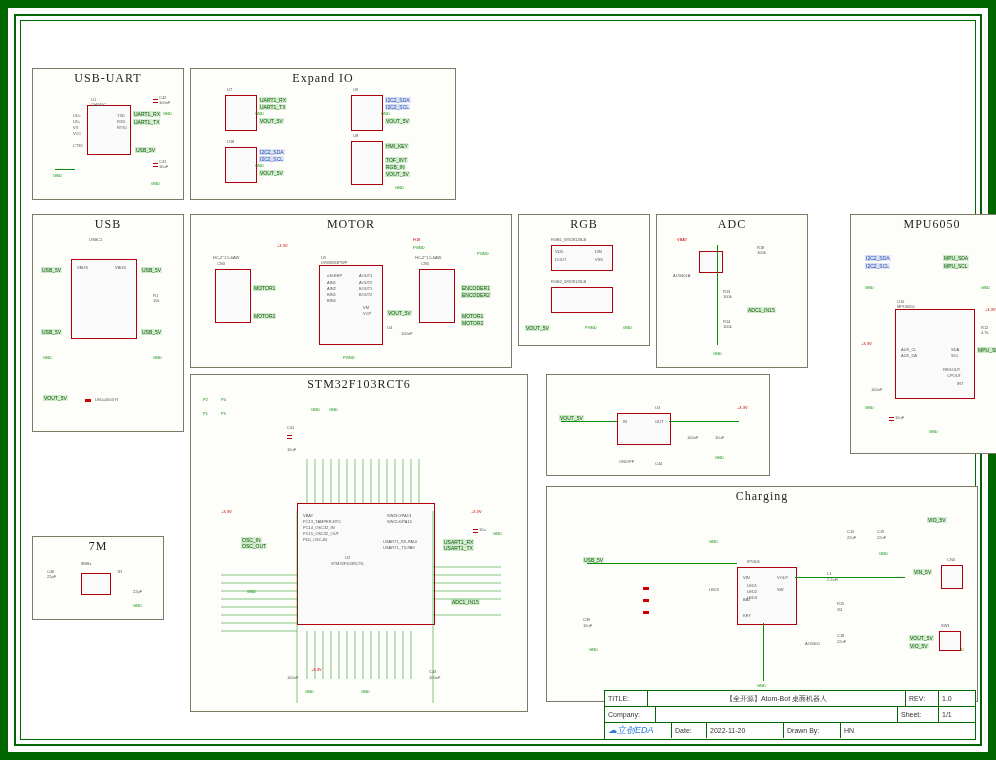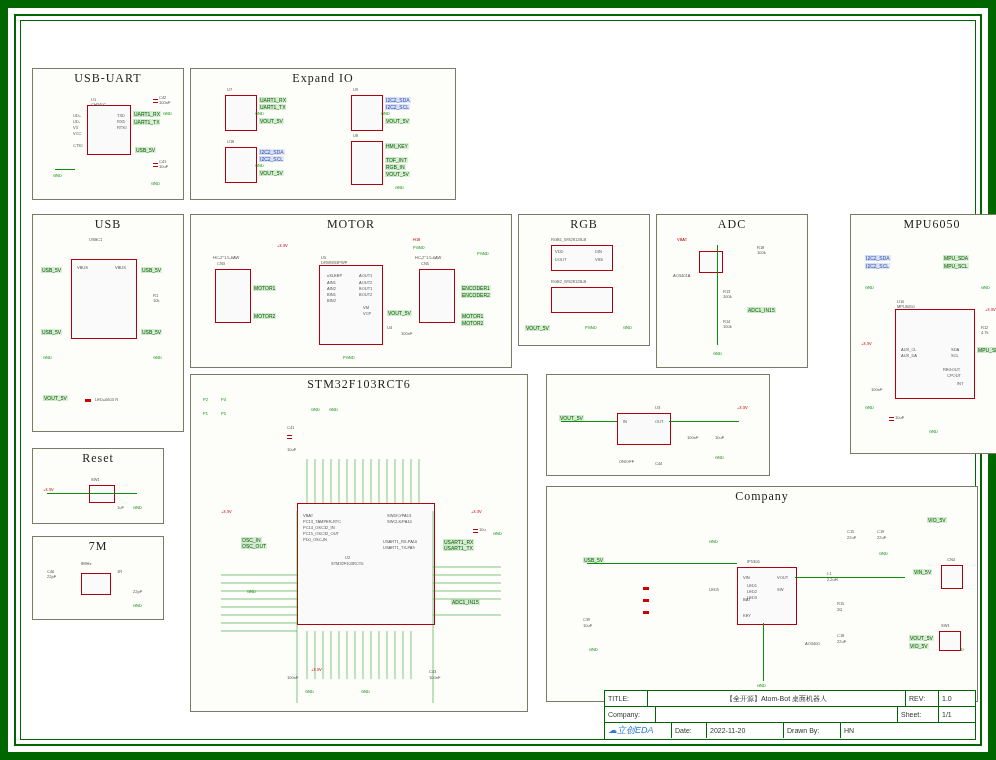--- a/index.html
+++ b/index.html
@@ -207,29 +207,20 @@
     <span class="tinytxt" style="left:100px;top:132px">SDA</span>
     <span class="tinytxt" style="left:100px;top:138px">SCL</span>
     <span class="tinytxt" style="left:92px;top:152px">REGOUT</span>
     <span class="tinytxt" style="left:96px;top:158px">CPOUT</span>
     <span class="tinytxt" style="left:106px;top:166px">INT</span>
     <span class="tinytxt" style="left:20px;top:172px">100nF</span>
     <div class="cap" style="left:38px;top:200px"></div>
     <span class="tinytxt" style="left:44px;top:200px">10uF</span>
   </div>
 
-  <div class="module" style="left:24px;top:440px;width:130px;height:74px">
-    <div class="title">Reset</div>
-    <span class="tinytxt" style="left:10px;top:38px;color:#c00">+3.3V</span>
-    <div class="chip" style="left:56px;top:36px;width:24px;height:16px"></div>
-    <span class="tinytxt" style="left:58px;top:28px">SW1</span>
-    <span class="tinytxt" style="left:100px;top:56px;color:#0b8f0b">GND</span>
-    <span class="tinytxt" style="left:84px;top:56px">1uF</span>
-    <div class="wire h" style="left:14px;top:44px;width:90px"></div>
-  </div>
 
   <div class="module" style="left:24px;top:528px;width:130px;height:82px">
     <div class="title">7M</div>
     <span class="tinytxt" style="left:48px;top:24px">8MHz</span>
     <div class="chip" style="left:48px;top:36px;width:28px;height:20px"></div>
     <span class="tinytxt" style="left:14px;top:32px">C46</span>
     <span class="tinytxt" style="left:14px;top:37px">22pF</span>
     <span class="tinytxt" style="left:100px;top:52px">22pF</span>
     <span class="tinytxt" style="left:100px;top:66px;color:#0b8f0b">GND</span>
     <span class="tinytxt" style="left:84px;top:32px">1R</span>
@@ -338,21 +329,21 @@
     <span class="tinytxt" style="left:72px;top:84px">ON/OFF</span>
     <span class="tinytxt" style="left:140px;top:60px">100nF</span>
     <span class="tinytxt" style="left:168px;top:60px">10uF</span>
     <span class="tinytxt" style="left:168px;top:80px;color:#0b8f0b">GND</span>
     <span class="tinytxt" style="left:108px;top:86px">C44</span>
     <div class="wire h" style="left:14px;top:46px;width:56px"></div>
     <div class="wire h" style="left:122px;top:46px;width:70px"></div>
   </div>
 
   <div class="module" style="left:538px;top:478px;width:430px;height:214px">
-    <div class="title">Company</div>
+    <div class="title">Charging</div>
     <div class="chip" style="left:190px;top:80px;width:58px;height:56px"></div>
     <span class="tinytxt" style="left:200px;top:72px">IP5306</span>
     <span class="netlabel" style="left:36px;top:70px">USB_5V</span>
     <span class="tinytxt" style="left:196px;top:88px">VIN</span>
     <span class="tinytxt" style="left:196px;top:110px">BAT</span>
     <span class="tinytxt" style="left:196px;top:126px">KEY</span>
     <span class="tinytxt" style="left:230px;top:88px">VOUT</span>
     <span class="tinytxt" style="left:230px;top:100px">SW</span>
     <span class="tinytxt" style="left:200px;top:96px">LED1</span>
     <span class="tinytxt" style="left:200px;top:102px">LED2</span>

